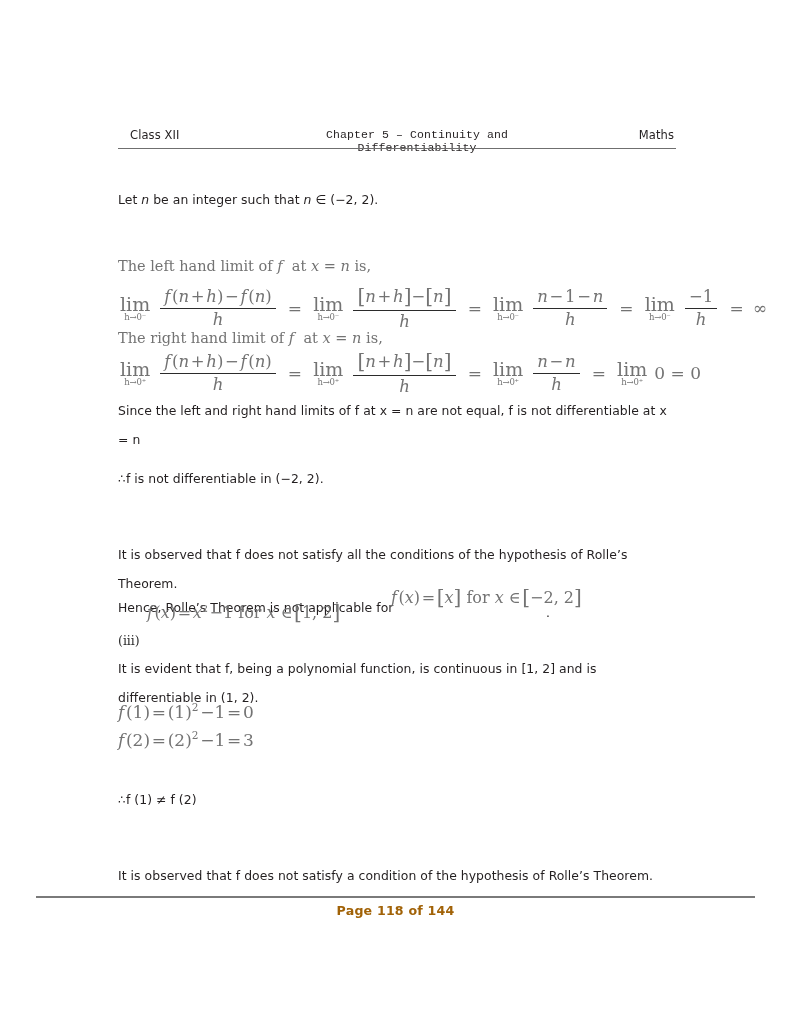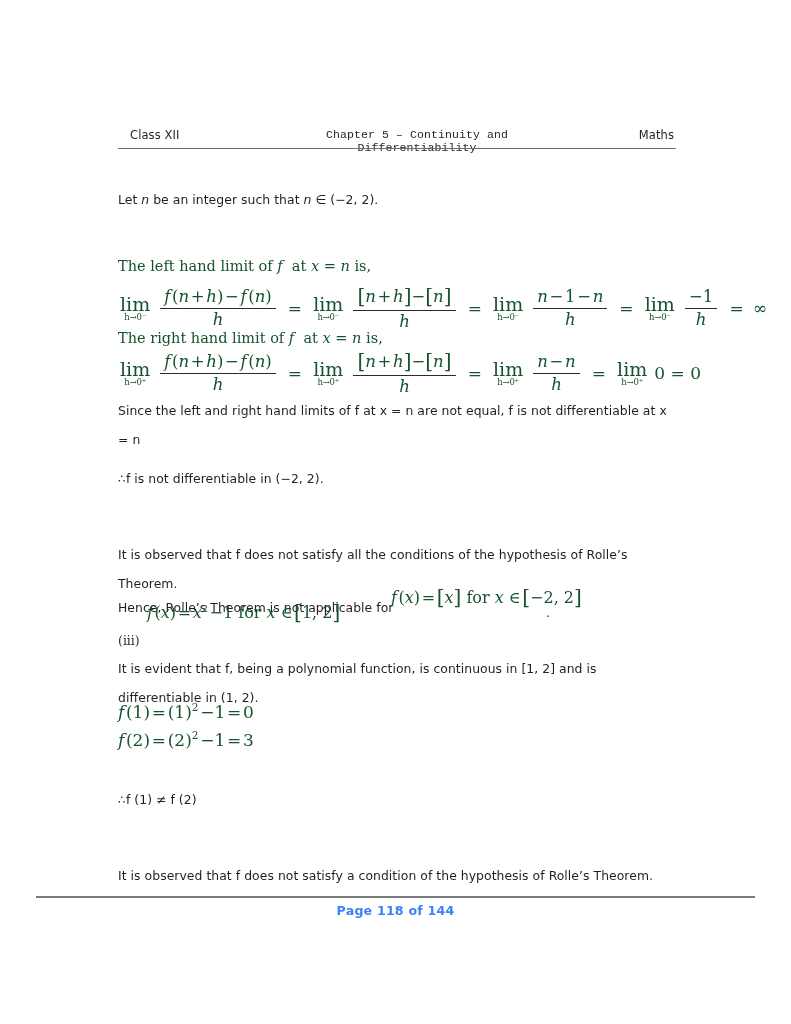--- a/index.html
+++ b/index.html
@@ -61,21 +61,21 @@
     letter-spacing: 0.05px;
   }
   .para i, .it {
     font-style: italic;
   }
 
   
   .math {
     position: absolute;
     font-family: "DejaVu Serif", serif;
-    color: #14532d;
+    color: #737373;
     white-space: nowrap;
   }
   .math .v {           
     font-style: italic;
   }
 
   
   .lim {
     display: inline-block;
     vertical-align: middle;
@@ -155,21 +155,21 @@
   }
   .footer-text {
     position: absolute;
     left: 0;
     top: 903px;
     width: 791px;
     text-align: center;
     font-family: "DejaVu Sans", sans-serif;
     font-size: 12.6px;
     font-weight: bold;
-    color: #3b82f6;
+    color: #a16207;
     letter-spacing: 0.2px;
   }
 </style>
 </head>
 <body>
 
 <div class="page">
 
   <div class="header">
     <span class="header-left">Class XII</span>

